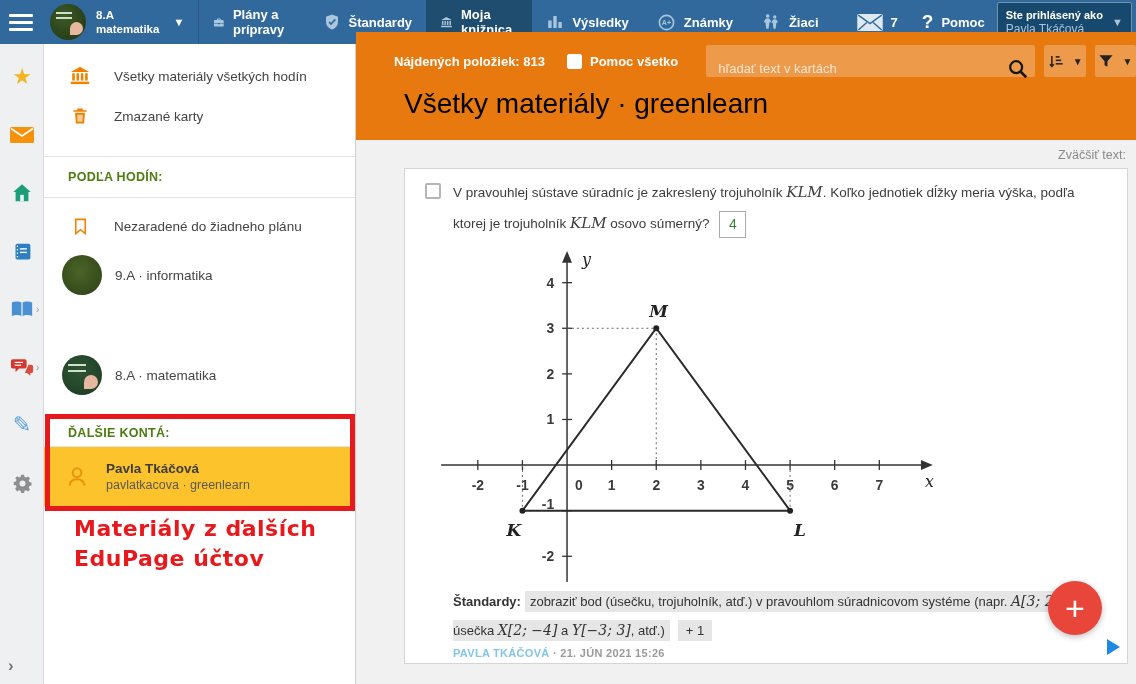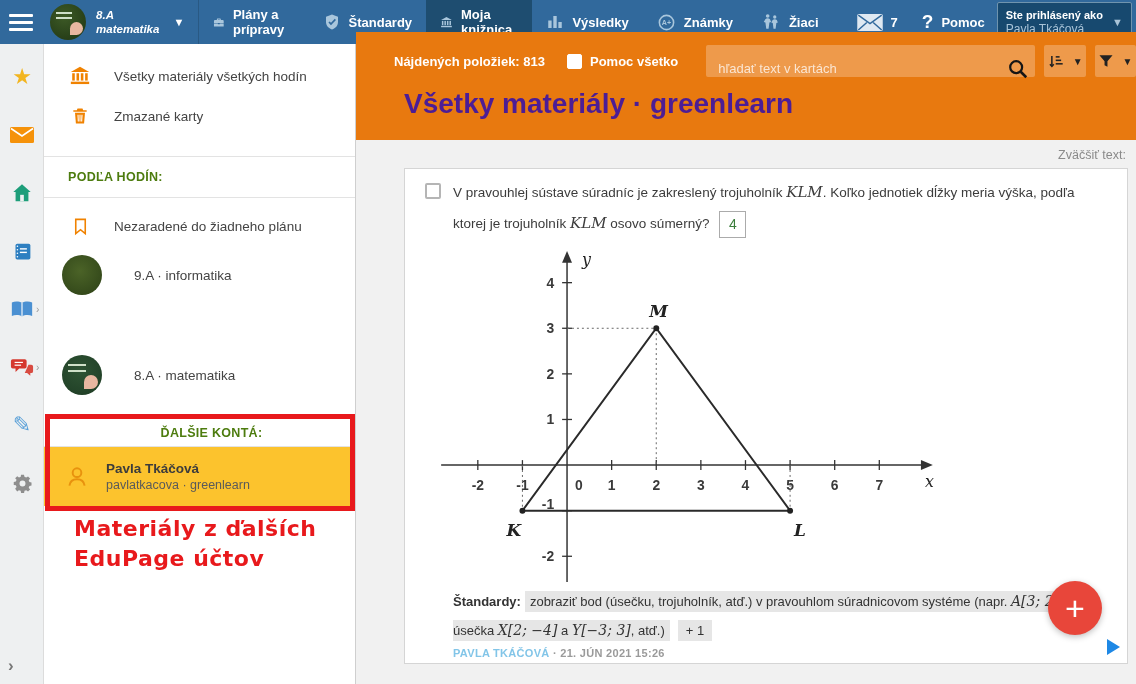--- a/index.html
+++ b/index.html
@@ -3,21 +3,21 @@
 <meta charset="utf-8">
 <style>
   * { margin:0; padding:0; box-sizing:border-box; }
   html,body { width:1136px; height:684px; overflow:hidden; }
   body { font-family:"Liberation Sans", sans-serif; background:#f1f1f1; position:relative; }
 
   
   .topbar { position:absolute; left:0; top:0; width:1136px; height:44px; background:#31699c; display:flex; align-items:center; color:#fff; }
   .burger { width:44px; height:44px; display:flex; flex-direction:column; justify-content:center; gap:4px; padding-left:9px; cursor:pointer; }
   .burger span { display:block; width:24px; height:3px; background:#fff; border-radius:1px; }
-  .class-sel { display:flex; align-items:center; height:44px; padding:0 14px 0 10px; gap:10px; border-right:1px solid rgba(0,0,0,.15); cursor:pointer;font-style:italic; }
+  .class-sel { display:flex; align-items:center; height:44px; padding:0 14px 0 10px; gap:10px; border-right:1px solid rgba(0,0,0,.15); cursor:pointer; }
   .avatar { width:36px; height:36px; border-radius:50%; background:radial-gradient(circle at 40% 35%, #3d5a26 0%, #2c451b 55%, #1f3313 100%); flex:0 0 auto; position:relative; overflow:hidden; }
   .avatar.math::after { content:""; position:absolute; right:3px; bottom:5px; width:13px; height:13px; background:#e8b7a0; border-radius:50% 50% 50% 0; }
   .avatar.math::before { content:""; position:absolute; left:6px; top:8px; width:16px; height:2px; background:#cfe0c8; box-shadow:0 5px 0 #cfe0c8; }
   .class-sel .lbl { font-size:11.5px; font-weight:bold; line-height:14px; }
   .caret { font-size:11px; color:#fff; margin-left:4px; }
   .nav { display:flex; align-items:center; height:44px; }
   .nav-item { display:flex; align-items:center; gap:8px; height:44px; padding:0 14px; font-size:13px; font-weight:bold; color:#fff; cursor:pointer; }
   .nav-item svg { color:#a9c6dc; }
   .nav-item.active { background:#1e4d70; }
   .mail-wrap { display:flex; align-items:center; gap:8px; padding:0 12px; cursor:pointer; }
@@ -35,21 +35,21 @@
   .strip .s-icon { position:absolute; left:0; width:44px; height:34px; display:flex; align-items:center; justify-content:center; cursor:pointer; }
   .strip .mini-arrow { position:absolute; left:36px; font-size:10px; color:#9a9a9a; }
   .strip .glyph { font-size:22px; line-height:1; }
   .collapse { position:absolute; left:8px; bottom:8px; font-size:17px; color:#777; font-weight:bold; cursor:pointer; }
 
   
   .panel { position:absolute; left:44px; top:44px; width:312px; height:640px; background:#fff; border-right:1px solid #cfcfcf; }
   .p-row { position:absolute; left:0; width:100%; display:flex; align-items:center; gap:22px; padding-left:24px; cursor:pointer; color:#444; font-size:13.5px; }
   .p-row .ic { width:24px; display:flex; justify-content:center; color:#f08200; }
   .sec-band { position:absolute; left:0; width:100%; border-top:1px solid #e3e3e3; border-bottom:1px solid #e3e3e3; display:flex; align-items:center; padding-left:24px; font-size:12.5px; font-weight:bold; color:#4d7c0f; letter-spacing:.3px; background:#fff; }
-  .cls-row { position:absolute; left:0; width:100%; display:flex; align-items:center; gap:32px; padding-left:18px; cursor:pointer; color:#444; font-size:13.5px; }
+  .cls-row { position:absolute; left:0; width:100%; display:flex; align-items:center; gap:13px; padding-left:18px; cursor:pointer; color:#444; font-size:13.5px; }
   .cls-av { width:40px; height:40px; border-radius:50%; background:radial-gradient(circle at 45% 40%, #4b6327 0%, #3a501e 55%, #2c3f15 100%); flex:0 0 auto; position:relative; overflow:hidden; }
   .cls-av.math { background:radial-gradient(circle at 45% 40%, #2f5434 0%, #24452a 60%, #1a351f 100%); }
   .cls-av.math::after { content:""; position:absolute; right:4px; bottom:6px; width:14px; height:14px; background:#e8b7a0; border-radius:50% 50% 50% 0; }
   .cls-av.math::before { content:""; position:absolute; left:6px; top:9px; width:18px; height:2px; background:#cfe0c8; box-shadow:0 6px 0 #cfe0c8; }
   .yellow-row { position:absolute; left:0; top:403px; width:100%; height:59px; background:#fcc32d; display:flex; align-items:center; gap:16px; padding-left:20px; cursor:pointer; }
   .yellow-row .nm { font-size:13.5px; font-weight:bold; color:#3c3c3c; line-height:17px; }
   .yellow-row .sub { font-size:12.5px; color:#5a5a5a; line-height:16px; }
   .annot-rect { position:absolute; left:1px; top:370px; width:310px; height:97px; border:5px solid #e8191c; pointer-events:none; z-index:5; }
   .annot-text { position:absolute; left:30px; top:470px; font-size:22px; font-weight:bold; color:#e8191c; line-height:30px; letter-spacing:.5px; font-family:"DejaVu Sans", sans-serif; }
 
@@ -59,21 +59,21 @@
   .o-toolbar { position:absolute; left:0; top:12px; width:100%; height:34px; display:flex; align-items:center; }
   .found { margin-left:38px; font-size:13px; font-weight:bold; white-space:nowrap; }
   .selall { display:flex; align-items:center; gap:8px; margin-left:22px; cursor:pointer; }
   .selall .cb { width:15px; height:15px; background:#fff; border-radius:2px; border:1px solid #fff; }
   .selall .t { font-size:13px; font-weight:bold; white-space:nowrap; }
   .search { margin-left:28px; width:350px; height:32px; background:rgba(255,255,255,.25); border:none; border-radius:2px; display:flex; align-items:center; padding:15px 6px 0 12px; }
   .search input { flex:1; background:transparent; border:none; outline:none; color:#fff; font-size:13px; font-family:"Liberation Sans",sans-serif; }
   .search input::placeholder { color:rgba(255,255,255,.75); }
   .o-btn { width:44px; height:32px; background:rgba(255,255,255,.25); border-radius:2px; margin-left:9px; display:flex; align-items:center; justify-content:center; gap:4px; cursor:pointer; }
   .o-btn .caret { color:#222; font-size:10px; }
-  .page-title { position:absolute; left:48px; top:56px; font-size:28px; font-weight:bold; color:#4c1d95; white-space:nowrap; }
+  .page-title { position:absolute; left:48px; top:56px; font-size:28px; font-weight:normal; color:#000000; white-space:nowrap; }
   .zoom-lbl { position:absolute; right:10px; top:116px; font-size:12.5px; color:#8a8a8a; }
 
   
   .card { position:absolute; left:48px; top:136px; width:724px; height:496px; background:#fff; border:1px solid #d5d5d5; }
   .card-cb { position:absolute; left:20px; top:14px; width:16px; height:16px; border:2px solid #b5b5b5; border-radius:2px; background:#fff; cursor:pointer; }
   .question { position:absolute; left:48px; top:8px; width:650px; font-size:13.5px; color:#3c3c3c; line-height:30px; }
   .math { font-family:"DejaVu Serif", serif; font-style:italic; font-size:15px; }
   .ansbox { display:inline-flex; align-items:center; justify-content:center; width:27px; height:27px; border:1px solid #ababab; color:#3b7d3b; font-size:14px; margin-left:10px; vertical-align:middle; background:#fff; }
   .graph { position:absolute; left:26px; top:76px; width:510px; height:342px; }
   .tick { font:bold 14px "Liberation Sans", sans-serif; fill:#3a3a3a; }
@@ -279,21 +279,21 @@
 
   <div class="cls-row" style="top:207px; height:48px;">
     <div class="cls-av"></div>
     <span>9.A · informatika</span>
   </div>
   <div class="cls-row" style="top:307px; height:48px;">
     <div class="cls-av math"></div>
     <span>8.A · matematika</span>
   </div>
 
-  <div class="sec-band" style="top:375px; height:28px; border-top:none;justify-content:center;">
+  <div class="sec-band" style="top:375px; height:28px; border-top:none;">
     <span>ĎALŠIE KONTÁ:</span>
   </div>
 
   <div class="yellow-row">
     <svg viewBox="0 0 24 24" width="26" height="26" fill="none" stroke="#e8920e" stroke-width="1.8">
         <circle cx="12" cy="8" r="4"></circle>
         <path d="M5 20c.5-4 3-6 7-6s6.5 2 7 6"></path>
       </svg>
     <div>
       <div class="nm">Pavla Tkáčová</div>

